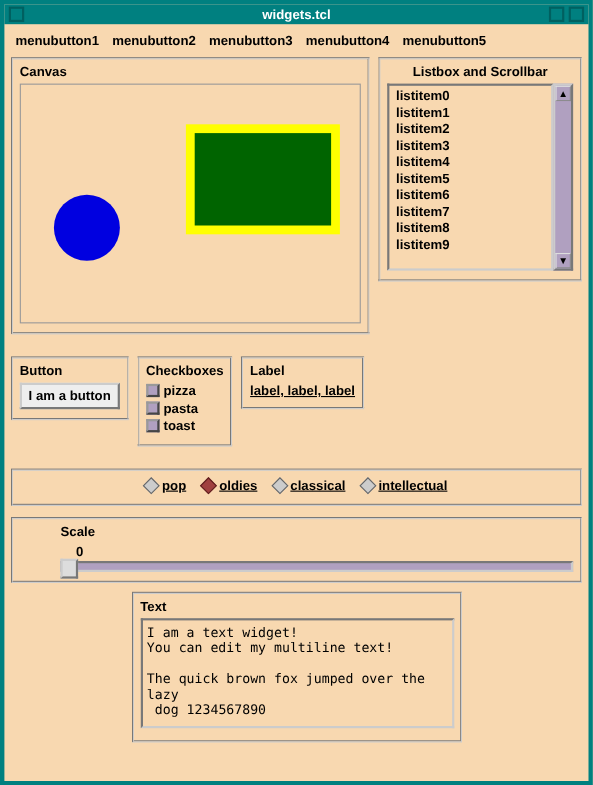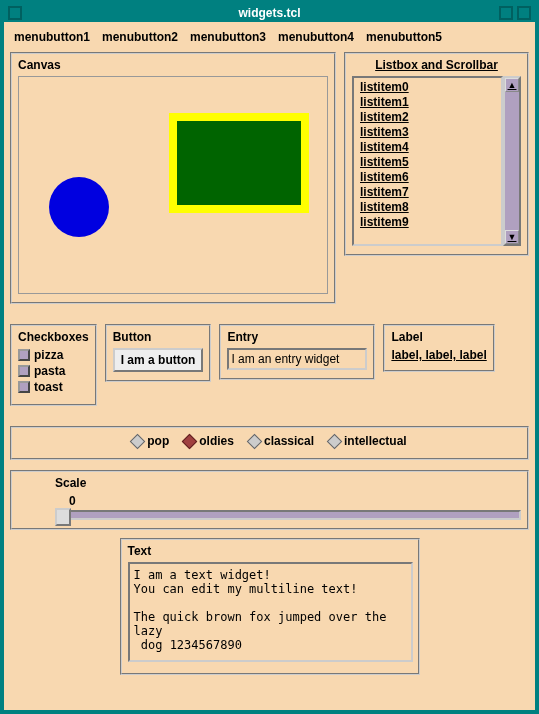--- a/index.html
+++ b/index.html
@@ -13,36 +13,36 @@
     .content { padding: 6px; }
     .menubar { display: flex; gap: 12px; padding: 2px 4px 8px 4px; }
     .menubutton { font-weight: bold; cursor: pointer; }
     .row { display: flex; gap: 8px; margin-bottom: 8px; align-items: flex-start; }
     .group { border: 2px groove #ccc; padding: 4px 6px 8px 6px; background: #f8d8b0; }
     .group-title { font-weight: bold; margin-bottom: 4px; }
     .canvas-area { width: 310px; height: 218px; position: relative; border: 1px solid #999; background: #f8d8b0; }
     .circle { position: absolute; left: 30px; top: 100px; width: 60px; height: 60px; background: #0000e0; border-radius: 50%; }
     .rect-outer { position: absolute; left: 150px; top: 36px; width: 140px; height: 100px; background: #ffff00; }
     .rect-inner { position: absolute; left: 8px; top: 8px; right: 8px; bottom: 8px; background: #006400; }
-    .listbox-group { flex: 1; text-decoration: underline; }
+    .listbox-group { flex: 1; }
     .list-container { display: flex; height: 170px; border-radius: 20px; }
     .listbox { flex: 1; border: 2px inset #ccc; background: #f8d8b0; overflow: hidden; padding: 2px; }
     .listbox div { line-height: 15px; font-weight: bold; padding-left: 4px; }
     .scrollbar { width: 18px; border: 2px outset #ccc; background: #b0a0c0; display: flex; flex-direction: column; }
     .scroll-arrow { height: 14px; background: #b0a0c0; border: 1px outset #ddd; text-align: center; line-height: 12px; font-size: 9px; }
     .scroll-track { flex: 1; background: #b0a0c0; }
     .button-group .btn { border: 2px outset #ccc; background: #eee; padding: 3px 6px; font-weight: bold; cursor: pointer; display: inline-block; }
     .check-row, .radio-row { display: flex; align-items: center; gap: 4px; margin: 2px 0; font-weight: bold; }
     .checkbox-bx { width: 12px; height: 12px; border: 2px outset #999; background: #b0a0c0; }
     .entry-input { width: 140px; border: 2px inset #ccc; background: #f8d8b0; padding: 2px; font-size: 12px; font-family: sans-serif; }
     .label-txt { font-weight: bold; text-decoration: underline; }
     .message-group { width: 135px; }
     .message-body { font-weight: bold; text-align: center; line-height: 14px; }
     .radio-group { flex: 1; text-align: center; }
-    .radio-row-h { display: flex; justify-content: center; gap: 15px; }
+    .radio-row-h { display: flex; justify-content: center; gap: 15px; text-decoration: underline; }
     .radio-diamond { width: 11px; height: 11px; transform: rotate(45deg); border: 1px solid #666; background: #ccc; }
     .radio-diamond.sel { background: #a04040; border-color: #602020; }
     .scale-group { flex: 1; padding-left: 43px; }
     .scale-track { position: relative; height: 10px; border: 2px inset #ccc; background: #b0a0c0; margin-top: 2px; }
     .scale-thumb { position: absolute; left: -2px; top: -4px; width: 16px; height: 18px; border: 2px outset #ccc; background: #ddd; }
     .scale-val { font-weight: bold; padding-left: 14px; }
     .text-group { width: 300px; margin: 0 auto; }
     .text-area { font-family: monospace; font-size: 12px; border: 2px inset #ccc; background: #f8d8b0; padding: 4px; width: 285px; height: 100px; white-space: pre-wrap; resize: none; }
     .rcol { flex: 1; display: flex; flex-direction: column; gap: 10px; }
   </style>
@@ -93,42 +93,38 @@
           <div class="scrollbar">
             <div class="scroll-arrow">▲</div>
             <div class="scroll-track"></div>
             <div class="scroll-arrow">▼</div>
           </div>
         </div>
       </div>
     </div>
 
     <div class="row" style="margin-top:20px">
+      <div class="group button-group">
+        <div class="group-title">Button</div>
+        <span class="btn">I am a button</span>
+      </div>
       <div class="group">
         <div class="group-title">Checkboxes</div>
         <div class="check-row">
             <span class="checkbox-bx"></span>
             <span>pizza</span>
           </div>
         <div class="check-row">
             <span class="checkbox-bx"></span>
             <span>pasta</span>
           </div>
         <div class="check-row">
             <span class="checkbox-bx"></span>
             <span>toast</span>
           </div>
-      </div>
-      <div class="group button-group">
-        <div class="group-title">Button</div>
-        <span class="btn">I am a button</span>
-      </div>
-      <div class="group">
-        <div class="group-title">Entry</div>
-        <input class="entry-input" value="I am an entry widget" style="">
       </div>
       <div class="group">
         <div class="group-title">Label</div>
         <div class="label-txt">label, label, label</div>
       </div>
     </div>
 
     <div class="row" style="margin-top:20px">
       <div class="rcol">
         <div class="group radio-group">

